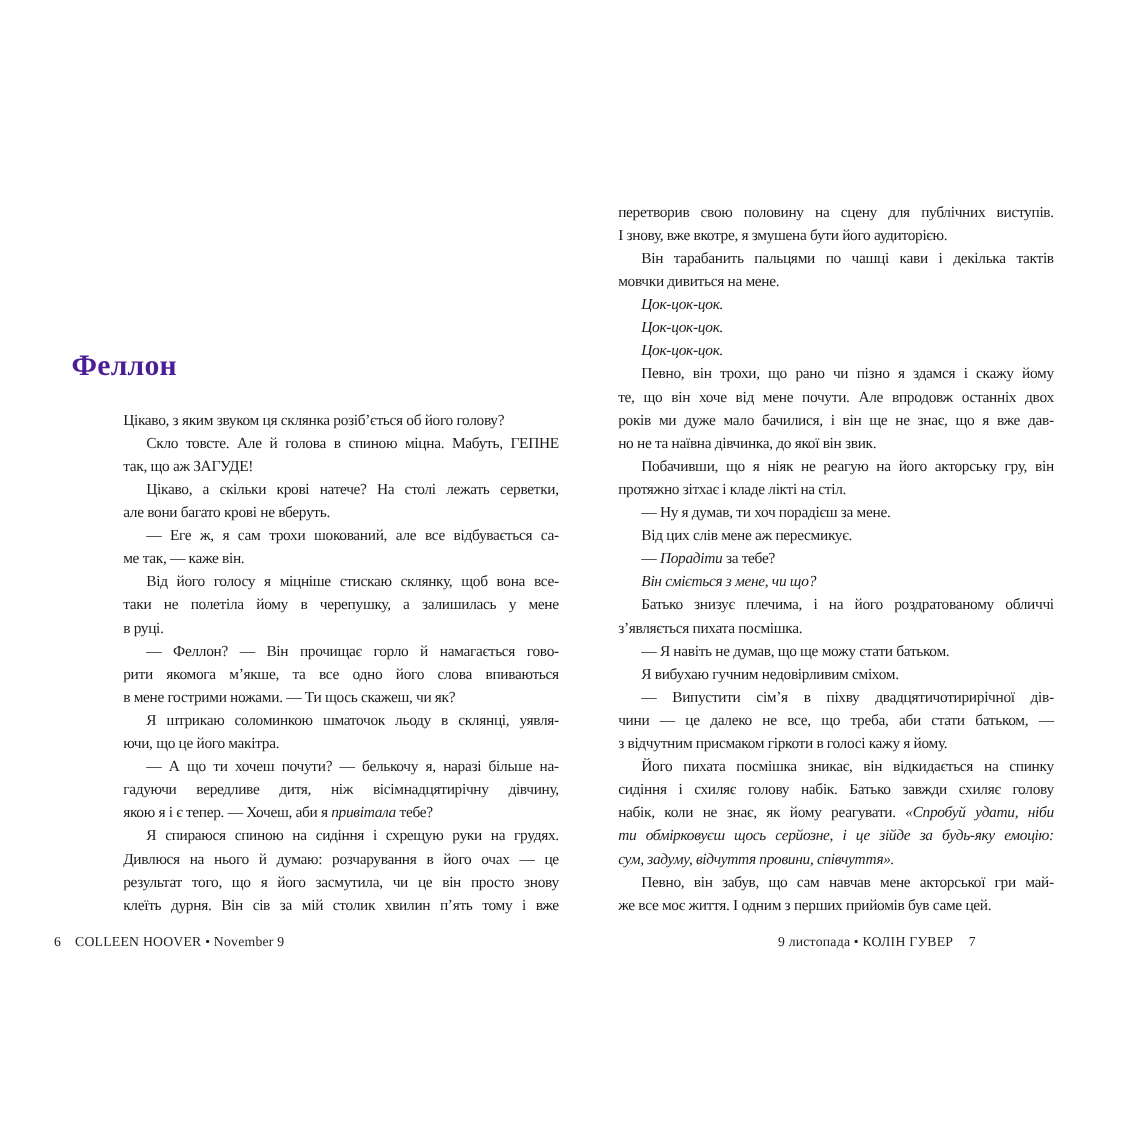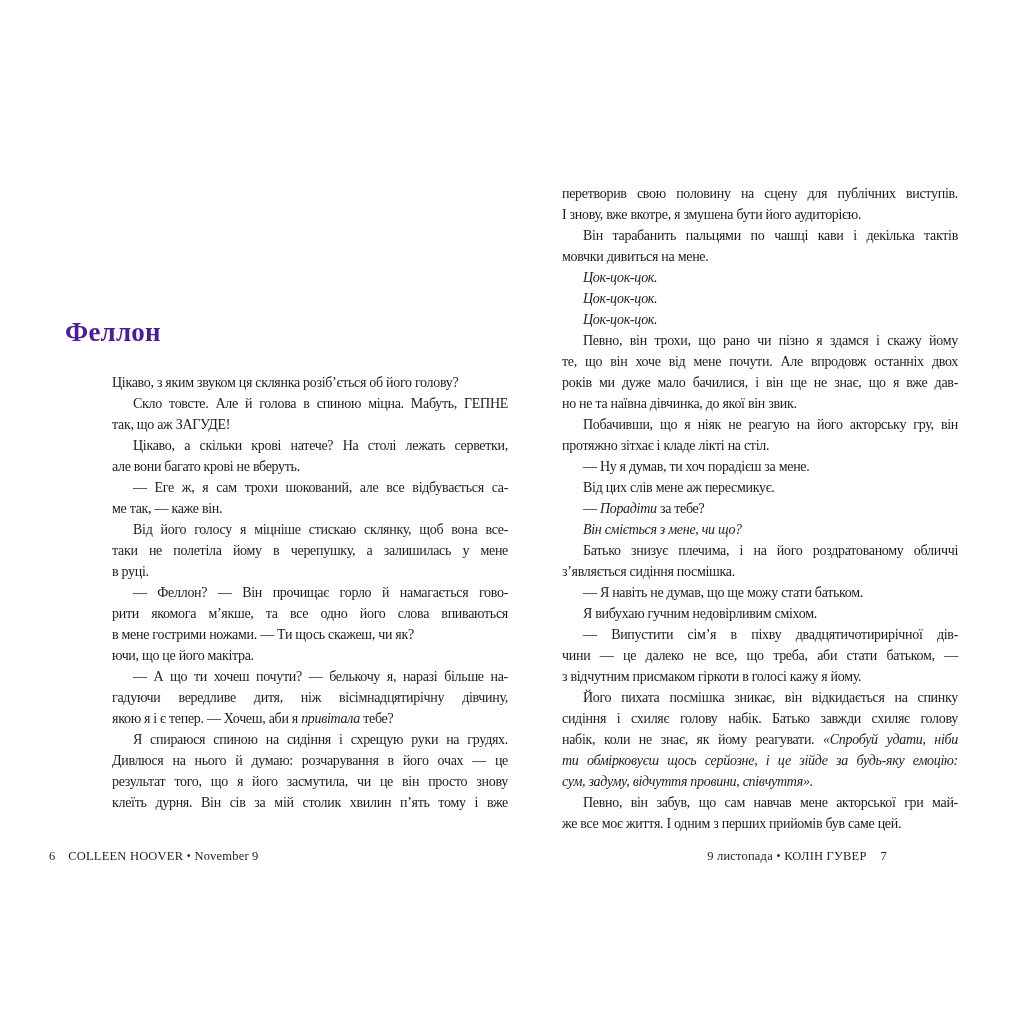--- a/index.html
+++ b/index.html
@@ -66,20 +66,21 @@
       <div class="line ind"><span>Цікаво, а скільки крові натече? На столі лежать серветки,</span></div>
       <div class="line end"><span>але вони багато крові не вберуть.</span></div>
       <div class="line ind"><span>— Еге ж, я сам трохи шокований, але все відбувається са-</span></div>
       <div class="line end"><span>ме так, — каже він.</span></div>
       <div class="line ind"><span>Від його голосу я міцніше стискаю склянку, щоб вона все-</span></div>
       <div class="line"><span>таки не полетіла йому в черепушку, а залишилась у мене</span></div>
       <div class="line end"><span>в руці.</span></div>
       <div class="line ind"><span>— Феллон? — Він прочищає горло й намагається гово-</span></div>
       <div class="line"><span>рити якомога м’якше, та все одно його слова впиваються</span></div>
       <div class="line end"><span>в мене гострими ножами. — Ти щось скажеш, чи як?</span></div>
+      <div class="line ind"><span>Я штрикаю соломинкою шматочок льоду в склянці, уявля-</span></div>
       <div class="line end"><span>ючи, що це його макітра.</span></div>
       <div class="line ind"><span>— А що ти хочеш почути? — белькочу я, наразі більше на-</span></div>
       <div class="line"><span>гадуючи вередливе дитя, ніж вісімнадцятирічну дівчину,</span></div>
       <div class="line end"><span>якою я і є тепер. — Хочеш, аби я </span><span class="i">привітала</span><span> тебе?</span></div>
       <div class="line ind"><span>Я спираюся спиною на сидіння і схрещую руки на грудях.</span></div>
       <div class="line"><span>Дивлюся на нього й думаю: розчарування в його очах — це</span></div>
       <div class="line"><span>результат того, що я його засмутила, чи це він просто знову</span></div>
       <div class="line"><span>клеїть дурня. Він сів за мій столик хвилин п’ять тому і вже</span></div>
     </div>
 </div>
@@ -97,21 +98,21 @@
       <div class="line"><span>те, що він хоче від мене почути. Але впродовж останніх двох</span></div>
       <div class="line"><span>років ми дуже мало бачилися, і він ще не знає, що я вже дав-</span></div>
       <div class="line end"><span>но не та наївна дівчинка, до якої він звик.</span></div>
       <div class="line ind"><span>Побачивши, що я ніяк не реагую на його акторську гру, він</span></div>
       <div class="line end"><span>протяжно зітхає і кладе лікті на стіл.</span></div>
       <div class="line ind end"><span>— Ну я думав, ти хоч порадієш за мене.</span></div>
       <div class="line ind end"><span>Від цих слів мене аж пересмикує.</span></div>
       <div class="line ind end"><span>— </span><span class="i">Порадіти</span><span> за тебе?</span></div>
       <div class="line ind end"><span class="i">Він сміється з мене, чи що?</span></div>
       <div class="line ind"><span>Батько знизує плечима, і на його роздратованому обличчі</span></div>
-      <div class="line end"><span>з’являється сидіння посмішка.</span></div>
+      <div class="line end"><span>з’являється пихата посмішка.</span></div>
       <div class="line ind end"><span>— Я навіть не думав, що ще можу стати батьком.</span></div>
       <div class="line ind end"><span>Я вибухаю гучним недовірливим сміхом.</span></div>
       <div class="line ind"><span>— Випустити сім’я в піхву двадцятичотирирічної дів-</span></div>
       <div class="line"><span>чини — це далеко не все, що треба, аби стати батьком, —</span></div>
       <div class="line end"><span>з відчутним присмаком гіркоти в голосі кажу я йому.</span></div>
       <div class="line ind"><span>Його пихата посмішка зникає, він відкидається на спинку</span></div>
       <div class="line"><span>сидіння і схиляє голову набік. Батько завжди схиляє голову</span></div>
       <div class="line"><span>набік, коли не знає, як йому реагувати. </span><span class="i">«Спробуй удати, ніби</span></div>
       <div class="line"><span class="i">ти обмірковуєш щось серйозне, і це зійде за будь-яку емоцію:</span></div>
       <div class="line end"><span class="i">сум, задуму, відчуття провини, співчуття».</span></div>

